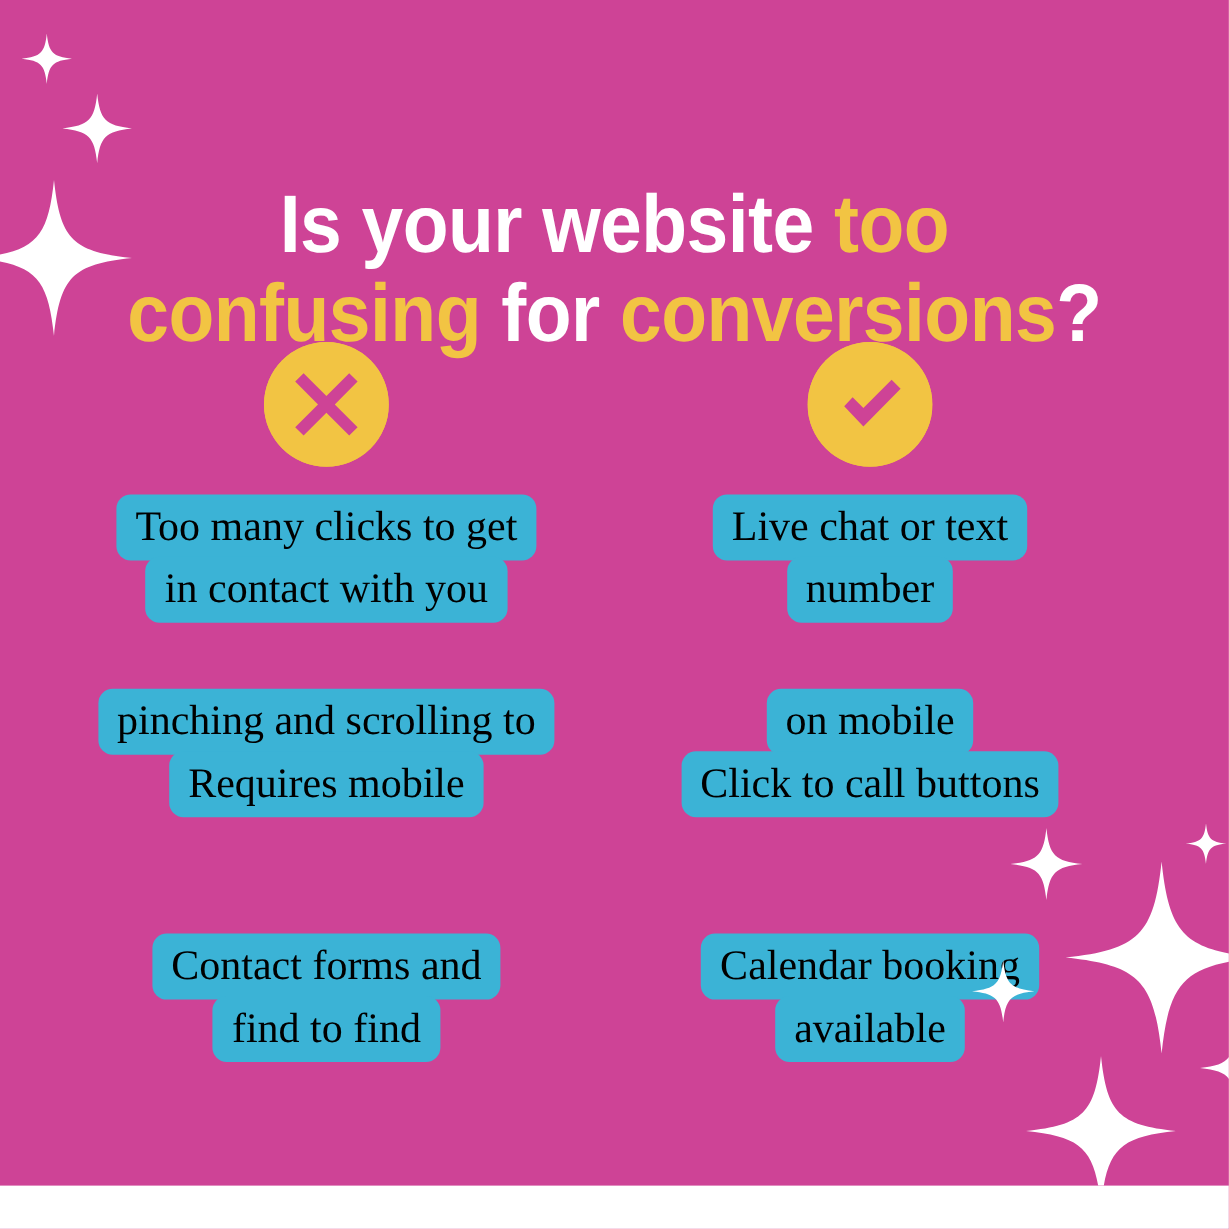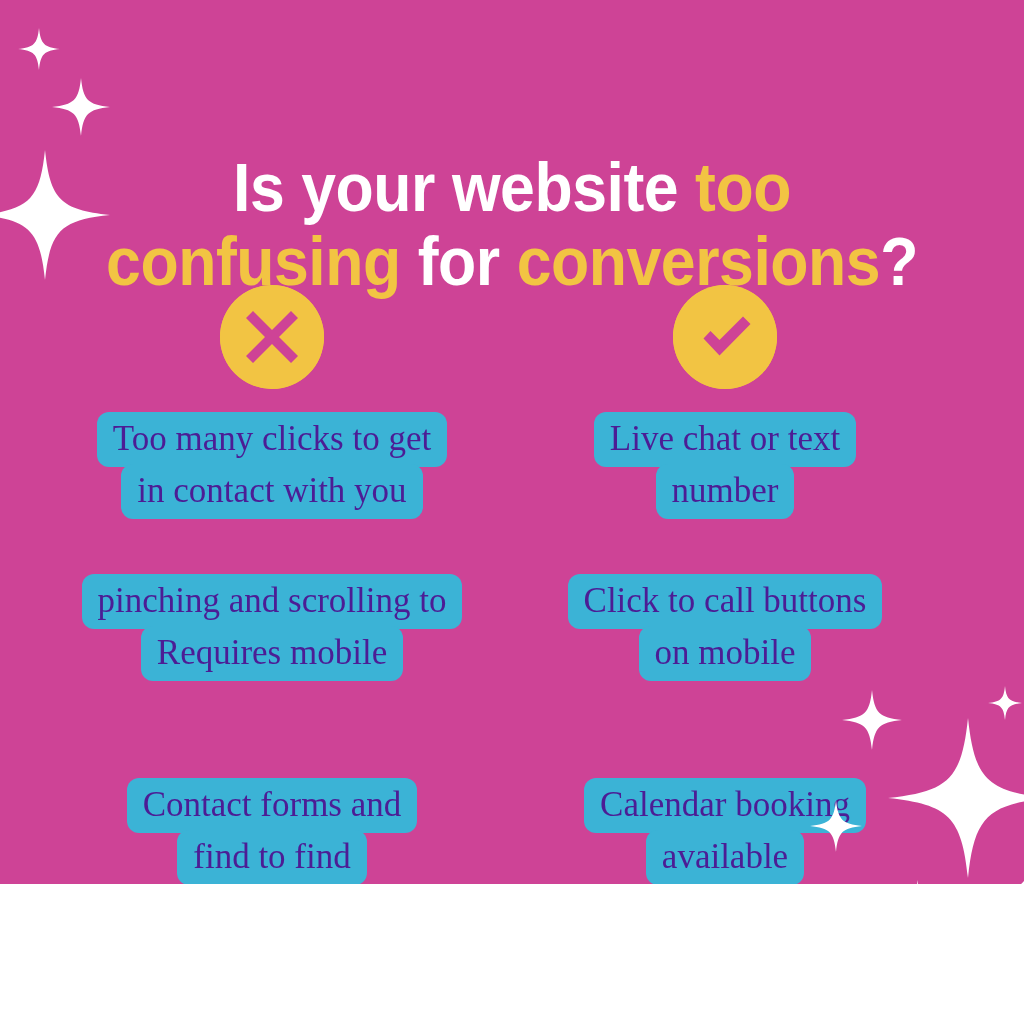--- a/index.html
+++ b/index.html
@@ -9,21 +9,21 @@
   body {
     width: 1024px;
     height: 1024px;
     overflow: hidden;
     font-family: "Liberation Sans", sans-serif;
   }
 
   #poster {
     position: relative;
     width: 1024px;
-    height: 884px;
+    height: 988px;
     background: #CE4396;
     overflow: hidden;
   }
 
   
   .sparkle {
     position: absolute;
     pointer-events: none;
   }
   .sparkle svg { display: block; width: 100%; height: 100%; }
@@ -71,21 +71,21 @@
   }
   .icon-badge svg { display: block; }
 
   
   .bullet {
     margin: 0 auto;
     text-align: center;
     font-family: "Liberation Serif", serif;
     font-size: 35px;
     line-height: 44px;
-    color: #4c1d95;
+    color: #000000;
     width: 100%;
   }
   .bullet .ln {
     display: table;
     margin: 0 auto;
     background: #3BB3D6;
     border-radius: 12px;
     padding: 5px 16px 6px 16px;
     white-space: nowrap;
   }
@@ -197,22 +197,22 @@
 
     <div class="grp-1 right">
       <div class="bullet">
         <span class="ln">Live chat or text</span>
         <span class="ln">number</span>
       </div>
     </div>
 
     <div class="grp-2 right">
       <div class="bullet">
+        <span class="ln">on mobile</span>
         <span class="ln">Click to call buttons</span>
-        <span class="ln">on mobile</span>
       </div>
     </div>
 
     <div class="grp-3 right">
       <div class="bullet">
         <span class="ln">Calendar booking</span>
         <span class="ln">available</span>
       </div>
     </div>
   </div>

